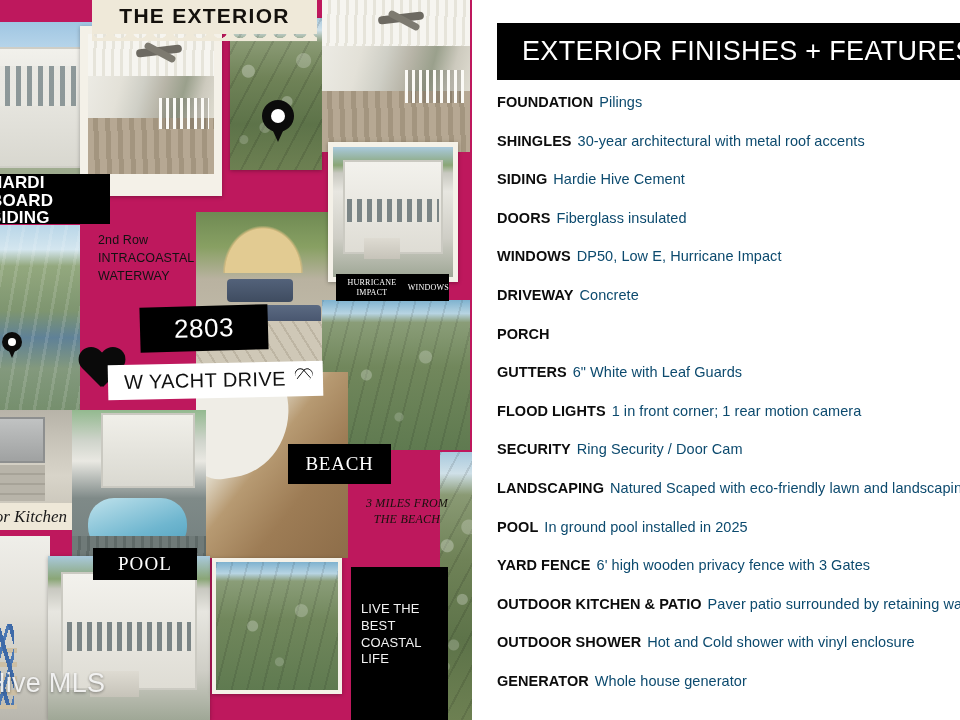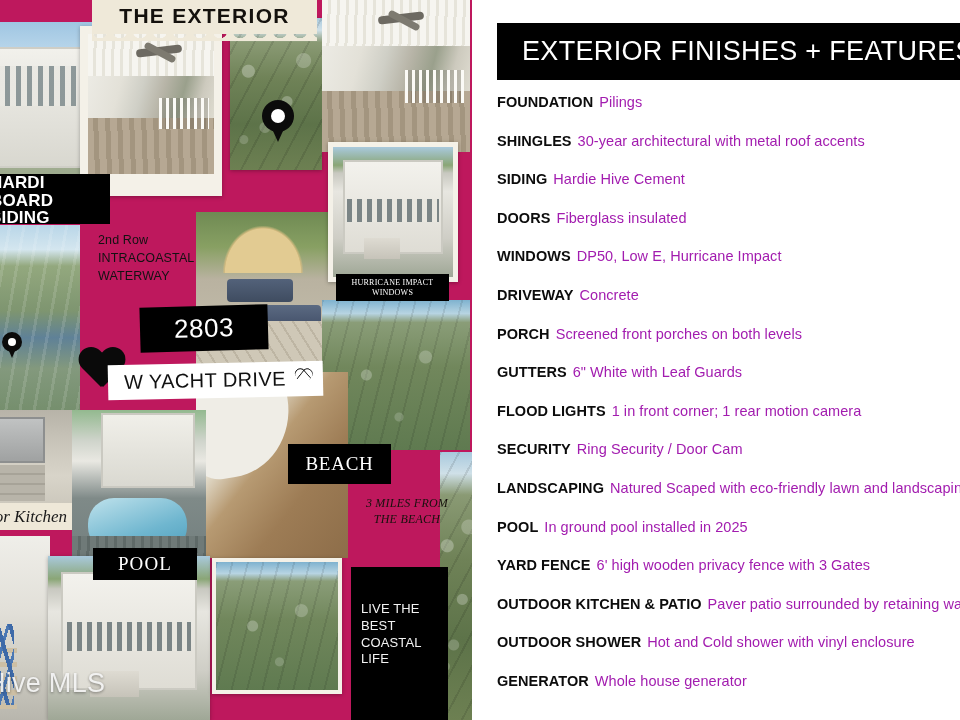--- a/index.html
+++ b/index.html
@@ -145,21 +145,21 @@
   #addr-street-label{left:108px;top:363px;width:215px;height:35px;font-size:20px;font-weight:400;
     letter-spacing:.02em;transform:rotate(-1.2deg);justify-content:flex-start;padding-left:16px;
     box-sizing:border-box;gap:8px;}
 
   #beach-label{left:288px;top:444px;width:103px;height:40px;font-size:19px;
     font-family:"Liberation Serif", serif;letter-spacing:.04em;}
   #pool-label{left:93px;top:548px;width:104px;height:32px;font-size:19px;
     font-family:"Liberation Serif", serif;letter-spacing:.06em;}
   #hurricane-label{left:336px;top:274px;width:113px;height:27px;font-size:8px;
     font-family:"Liberation Serif", serif;letter-spacing:.03em;line-height:1.25;
-    flex-direction:column;text-align:center;}
+    flex-direction:row;text-align:center;}
 
   #miles-text{position:absolute;left:348px;top:495px;width:118px;text-align:center;
     font-family:"Liberation Serif", serif;font-style:italic;font-size:12px;color:#17120d;
     line-height:1.35;letter-spacing:.02em;}
 
   #outdoor-kitchen-label{left:-28px;top:503px;width:100px;height:27px;
     font-family:"Liberation Serif", serif;font-style:italic;font-size:17px;
     justify-content:flex-end;padding-right:5px;box-sizing:border-box;background:#eee8d8;}
 
   #row2-text{position:absolute;left:98px;top:232px;width:95px;font-size:12.5px;color:#121212;
@@ -199,21 +199,21 @@
   
   .panel{position:absolute;left:472px;top:0;width:488px;height:720px;background:#fff;overflow:hidden;}
   #features-header{position:absolute;left:25px;top:23px;width:520px;height:57px;background:#000;
     display:flex;align-items:center;}
   #features-header .h{color:#fff;font-size:27px;font-weight:400;letter-spacing:.012em;
     padding-left:25px;white-space:nowrap;}
 
   .feature-list{position:absolute;left:25px;top:94px;width:560px;}
   .feature-row{height:38.6px;white-space:nowrap;overflow:hidden;display:flex;align-items:flex-start;}
   .feature-row .k{font-size:14.5px;font-weight:700;color:#0c0c0c;letter-spacing:.004em;}
-  .feature-row .v{font-size:14.5px;font-weight:400;color:#a21caf;margin-left:6px;letter-spacing:.004em;}
+  .feature-row .v{font-size:14.5px;font-weight:400;color:#0c4a6e;margin-left:6px;letter-spacing:.004em;}
 </style>
 </head>
 <body>
 
 <div class="page">
 
   <div class="collage">
 
     <div class="ph" style="left:-18px;top:22px;width:122px;height:182px;">
       <div class="house-facade"></div>
@@ -399,21 +399,20 @@
         <div class="feature-row">
           <span class="k">WINDOWS</span>
           <span class="v">DP50, Low E, Hurricane Impact</span>
         </div>
         <div class="feature-row">
           <span class="k">DRIVEWAY</span>
           <span class="v">Concrete</span>
         </div>
         <div class="feature-row">
           <span class="k">PORCH</span>
-          <span class="v">Screened front porches on both levels</span>
         </div>
         <div class="feature-row">
           <span class="k">GUTTERS</span>
           <span class="v">6" White with Leaf Guards</span>
         </div>
         <div class="feature-row">
           <span class="k">FLOOD LIGHTS</span>
           <span class="v">1 in front corner; 1 rear motion camera</span>
         </div>
         <div class="feature-row">

